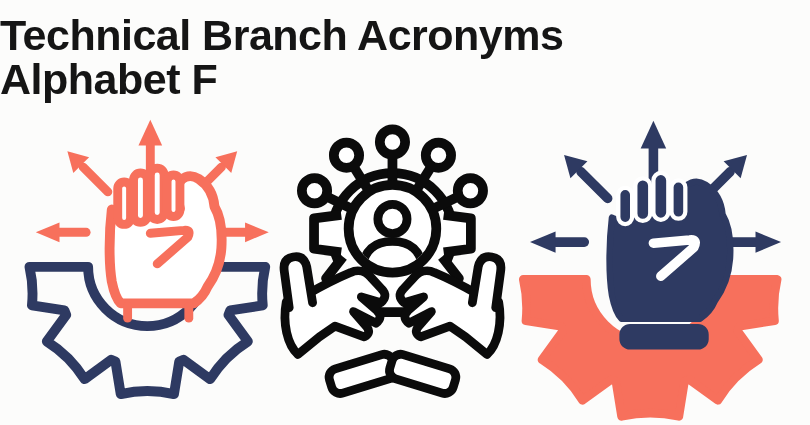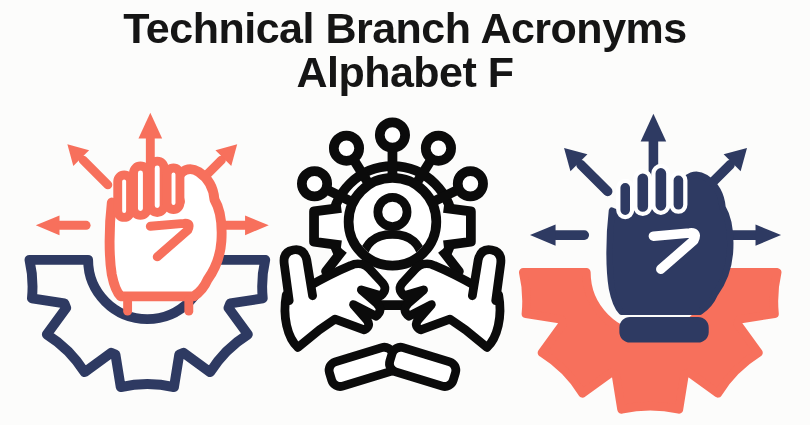--- a/index.html
+++ b/index.html
@@ -12,27 +12,27 @@
   *{box-sizing:border-box;}
   html,body{margin:0;padding:0;}
   .canvas{
     position:relative;
     width:810px;height:425px;
     background:var(--background);
     overflow:hidden;
     font-family:"Liberation Sans", sans-serif;
   }
   .title{
-    text-align:center;
+    text-align:left;
     color:var(--title);
     font-weight:700;
     font-size:43px;
     line-height:1.02;
     letter-spacing:-0.5px;
-    padding-top:7px;
+    padding-top:14px;
   }
   .icons{
     display:flex;
     align-items:flex-start;
     justify-content:space-between;
     padding:0 20px;
     margin-top:3px;
   }
   svg{display:block;}
   .shaft{stroke:currentColor;stroke-width:9;stroke-linecap:round;}

